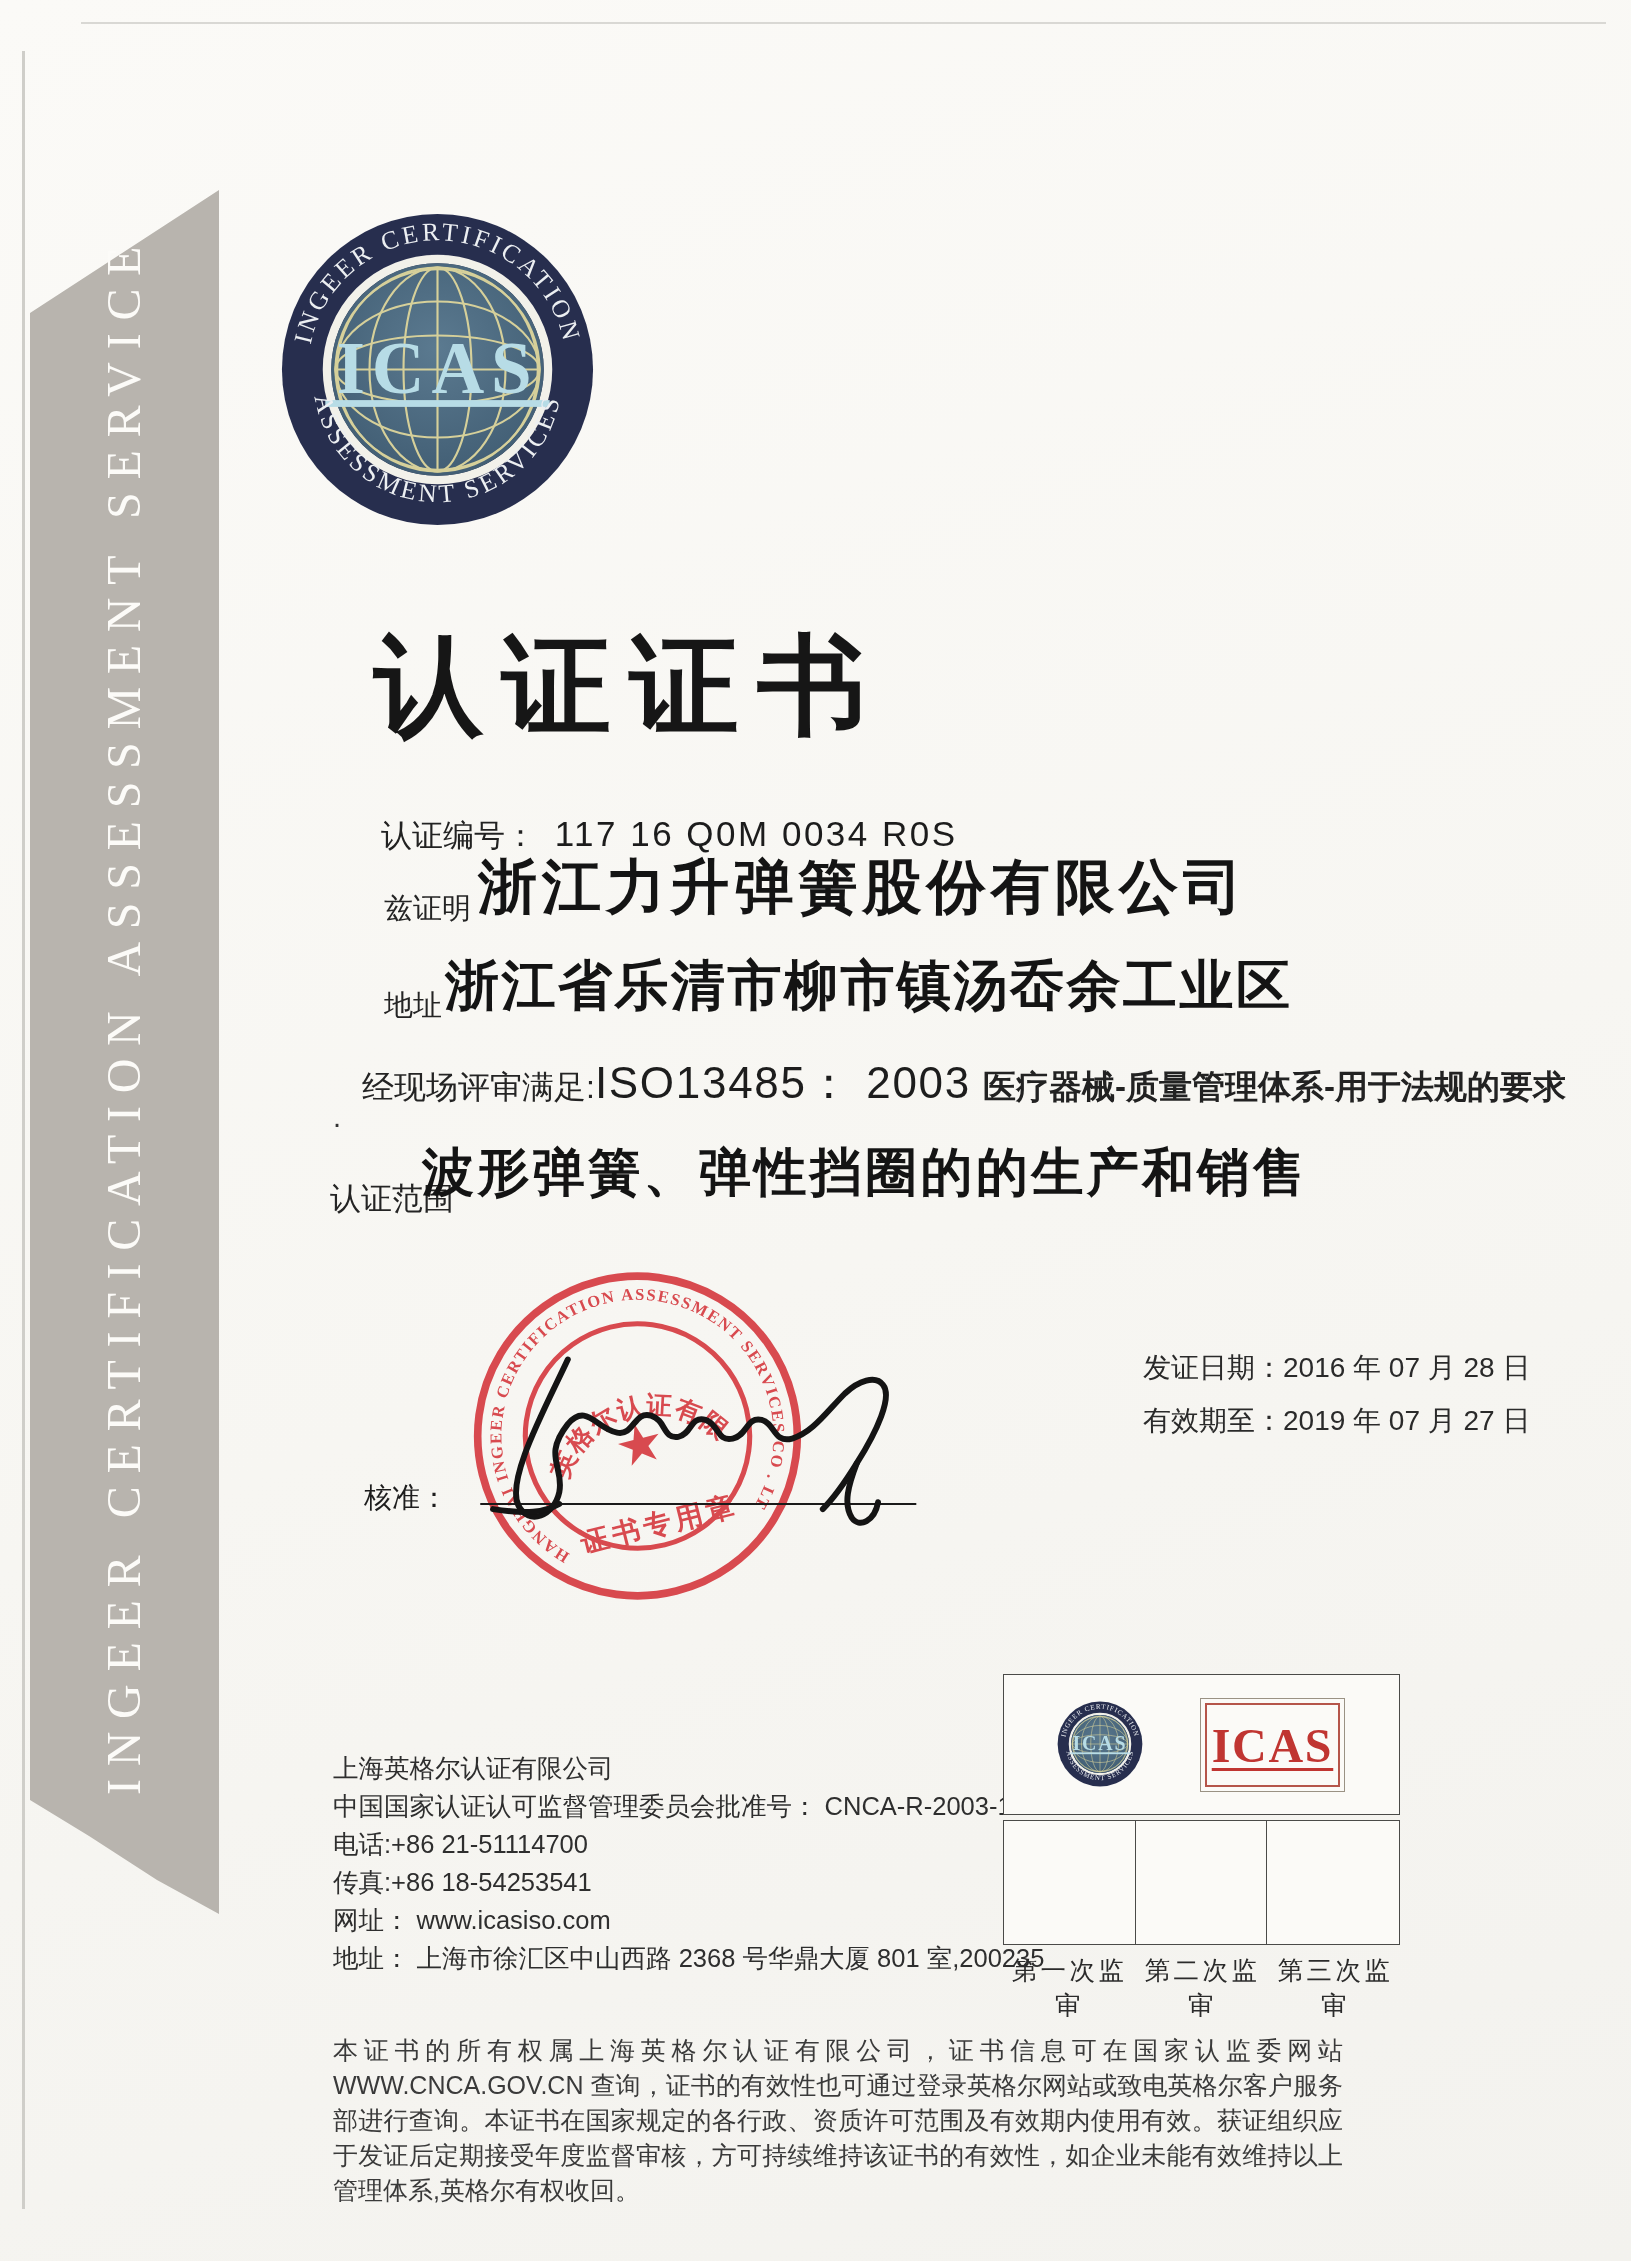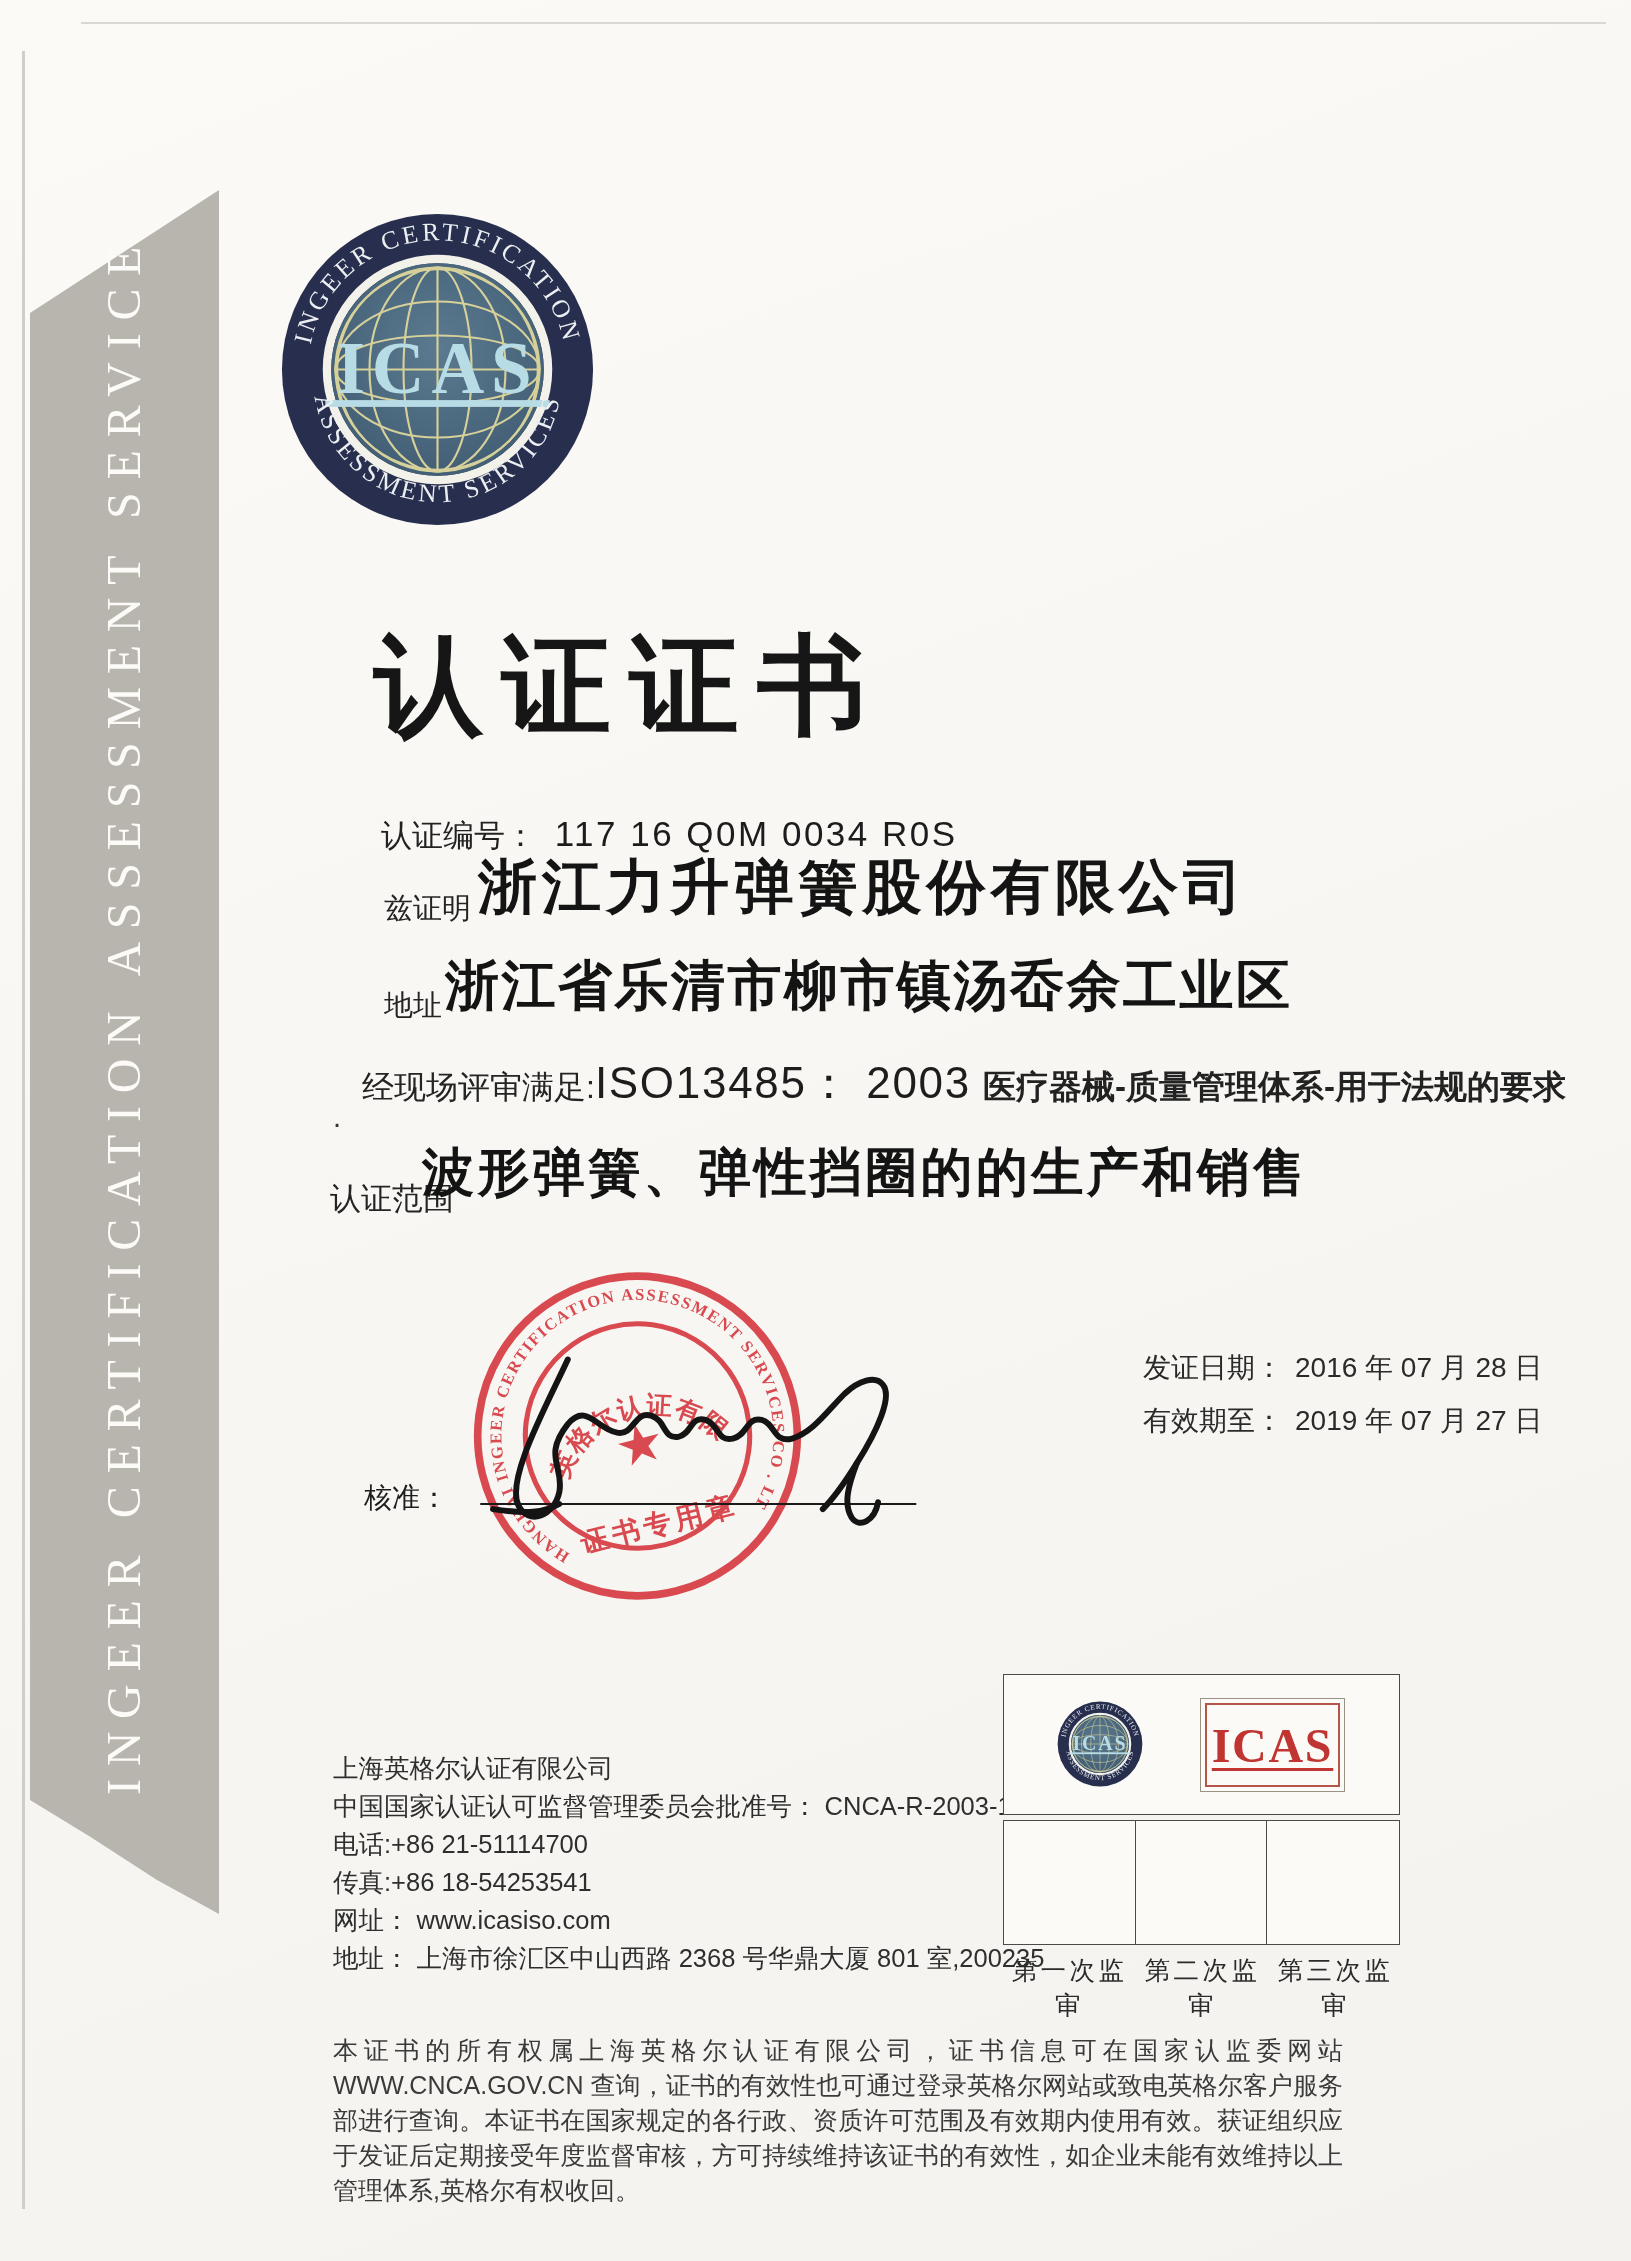--- a/index.html
+++ b/index.html
@@ -39,21 +39,21 @@
   .isoline{left:330px;top:1054px;display:flex;align-items:baseline;white-space:nowrap;}
   .isoline .l1{font-size:32px;color:#242424;margin-left:32px;}
   .isoline .l2{font-size:44px;letter-spacing:1.7px;color:#1d1d1d;}
   .isoline .l3{font-size:33px;font-weight:700;color:#222;margin-left:12px;}
   .dot{left:333px;top:1101px;font-size:29px;color:#333;}
   .lab-scope{left:330px;top:1178px;font-size:31px;}
   .scope{left:422px;top:1138px;font-size:52px;letter-spacing:3.4px;}
   
   .lab-approve{left:364px;top:1479px;font-size:28px;color:#1d1d1d;}
   .dates{left:1143px;top:1341px;font-size:28px;color:#2a2a2a;line-height:53px;white-space:nowrap;}
-  .dates .row{display:flex;gap:12px;}
+  .dates .row{display:flex;}
   
   .issuer{left:333px;top:1749px;font-size:25.5px;color:#2e2e2e;line-height:38px;white-space:nowrap;}
   
   .auditbox{left:1003px;top:1674px;width:395px;height:139px;border:1.7px solid #4a4a48;background:#fbfaf7;}
   .icasredbox{left:1200px;top:1698px;width:143px;height:92px;border:1.7px solid #9a9284;display:flex;align-items:center;justify-content:center;}
   .icasredbox .inner{border:2.5px solid #b5554a;width:131px;height:80px;display:flex;align-items:center;justify-content:center;}
   .icasredbox .txt{
     font-family:"Liberation Serif","DejaVu Serif",serif;font-weight:700;font-size:48px;color:#c03531;
     text-decoration:underline;text-decoration-thickness:3.4px;text-underline-offset:6px;letter-spacing:1.7px;
   }

